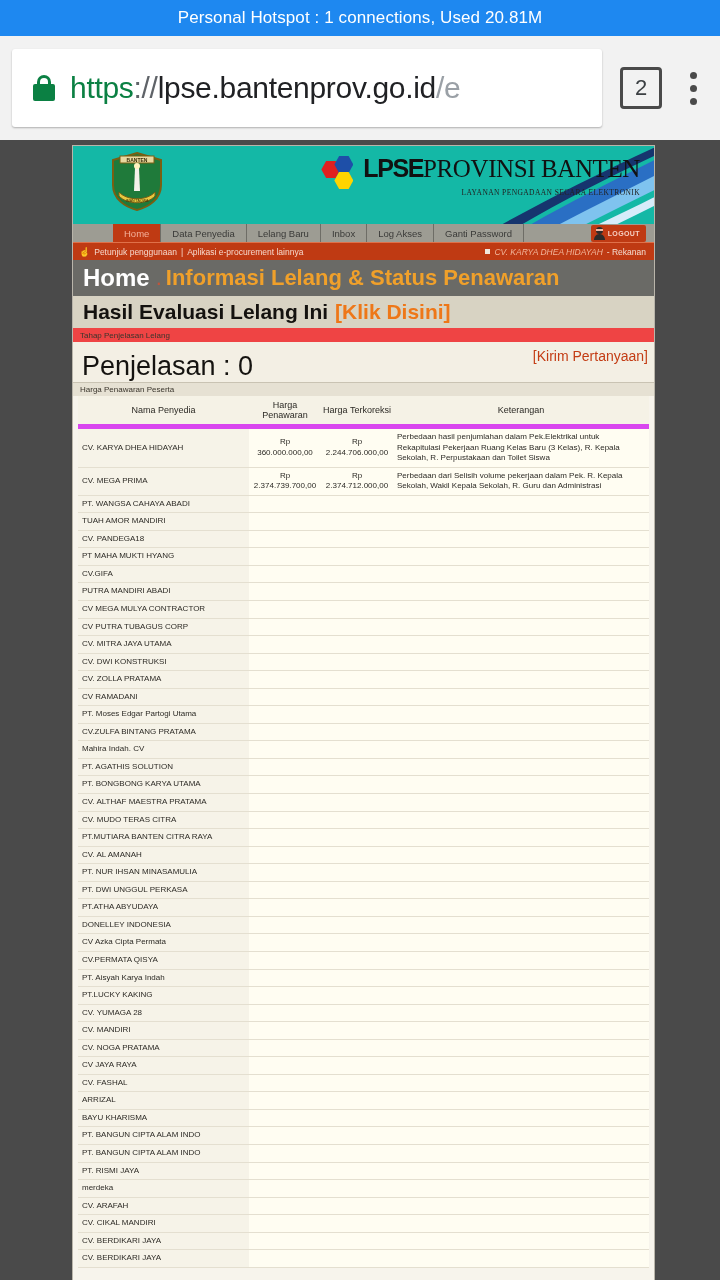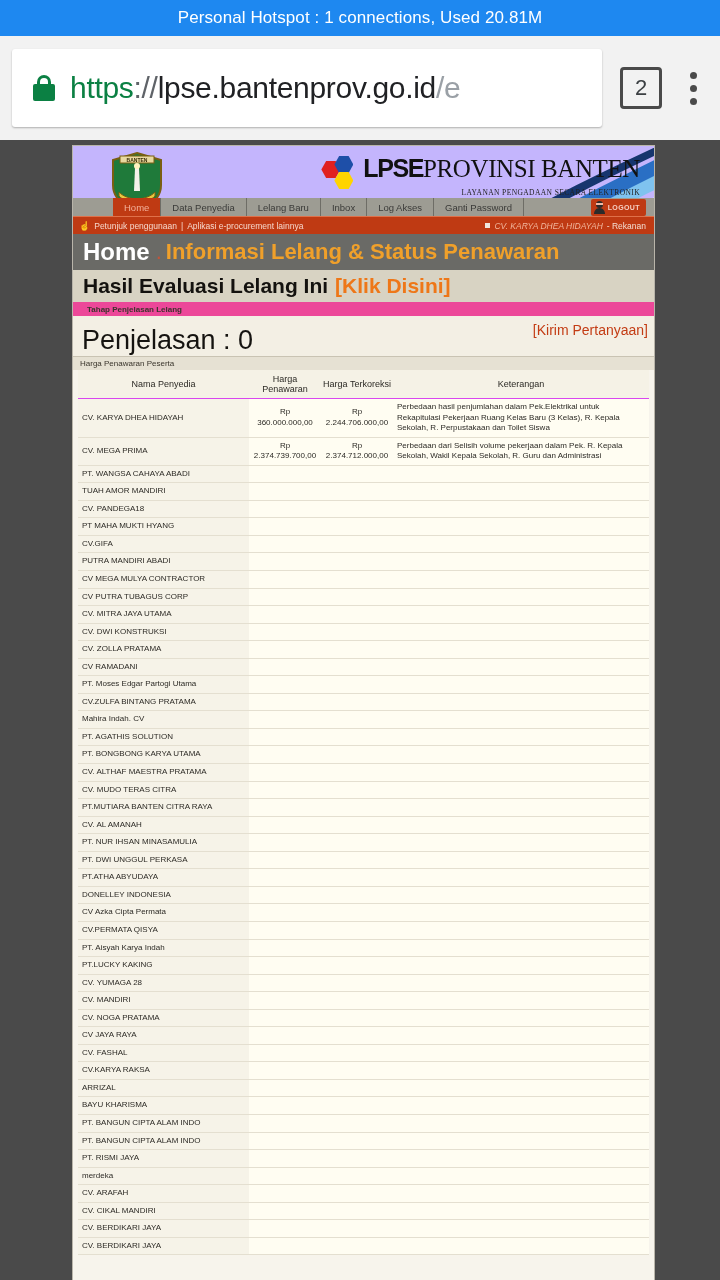--- a/index.html
+++ b/index.html
@@ -86,22 +86,22 @@
     min-height: 1140px;
     background: #f7f4ec;
     border-left: 1px solid #b9b5aa;
     border-right: 1px solid #b9b5aa;
     border-top: 1px solid #b9b5aa;
   }
 
   
   .site-head {
     position: relative;
-    height: 52px;
-    background: #c4b5fd;
+    height: 78px;
+    background: #14b8a6;
     overflow: hidden;
   }
   .wave {
     position: absolute; right: -20px; top: -6px;
     width: 230px; height: 100px;
     overflow: hidden;
   }
 
   .emblem { position: absolute; left: 36px; top: 5px; width: 56px; height: 60px; }
 
@@ -189,26 +189,25 @@
     background: #d8d3c3;
     display: flex; align-items: center;
     padding-left: 10px;
   }
   .hasil .t { color: #14120f; font-size: 21px; font-weight: bold; }
   .hasil .k { color: #ee7718; font-size: 21px; font-weight: bold; margin-left: 7px; }
 
   
   .tahap {
     height: 14px;
-    background: #ec4899;
+    background: #ef4444;
     font-size: 8px;
     color: #3a352c;
     display: flex; align-items: center;
-    padding-left: 14px;
-    font-weight: bold;
+    padding-left: 7px;
   }
 
   
   .penj {
     position: relative;
     height: 40px;
     background: #f3efe4;
     display: flex; align-items: flex-end;
     padding-left: 9px;
   }
@@ -236,21 +235,21 @@
     background: #fffdf2;
     font-size: 8px;
     color: #2c2a25;
   }
   table.bids th {
     background: #f5f2e6;
     font-weight: normal;
     font-size: 9px;
     color: #2c2a25;
     padding: 4px 2px;
-    border-bottom: 1px solid #d946ef;
+    border-bottom: 5px solid #d946ef;
     text-align: center;
   }
   table.bids td {
     border-bottom: 1px solid #e4dfd0;
     padding: 3px 4px;
     vertical-align: middle;
     line-height: 1.32;
   }
   td.name   { width: 171px; background: #f6f3e8; }
   td.offer  { width: 72px; text-align: center; background: #fffdf2; }
@@ -618,26 +617,20 @@
               <td class="corr"></td>
               <td class="note"></td>
             </tr>
             <tr class="blank">
               <td class="name">CV. FASHAL</td>
               <td class="offer"></td>
               <td class="corr"></td>
               <td class="note"></td>
             </tr>
             <tr class="blank">
-              <td class="name">CV.KARYA RAKSA</td>
-              <td class="offer"></td>
-              <td class="corr"></td>
-              <td class="note"></td>
-            </tr>
-            <tr class="blank">
               <td class="name">ARRIZAL</td>
               <td class="offer"></td>
               <td class="corr"></td>
               <td class="note"></td>
             </tr>
             <tr class="blank">
               <td class="name">BAYU KHARISMA</td>
               <td class="offer"></td>
               <td class="corr"></td>
               <td class="note"></td>

